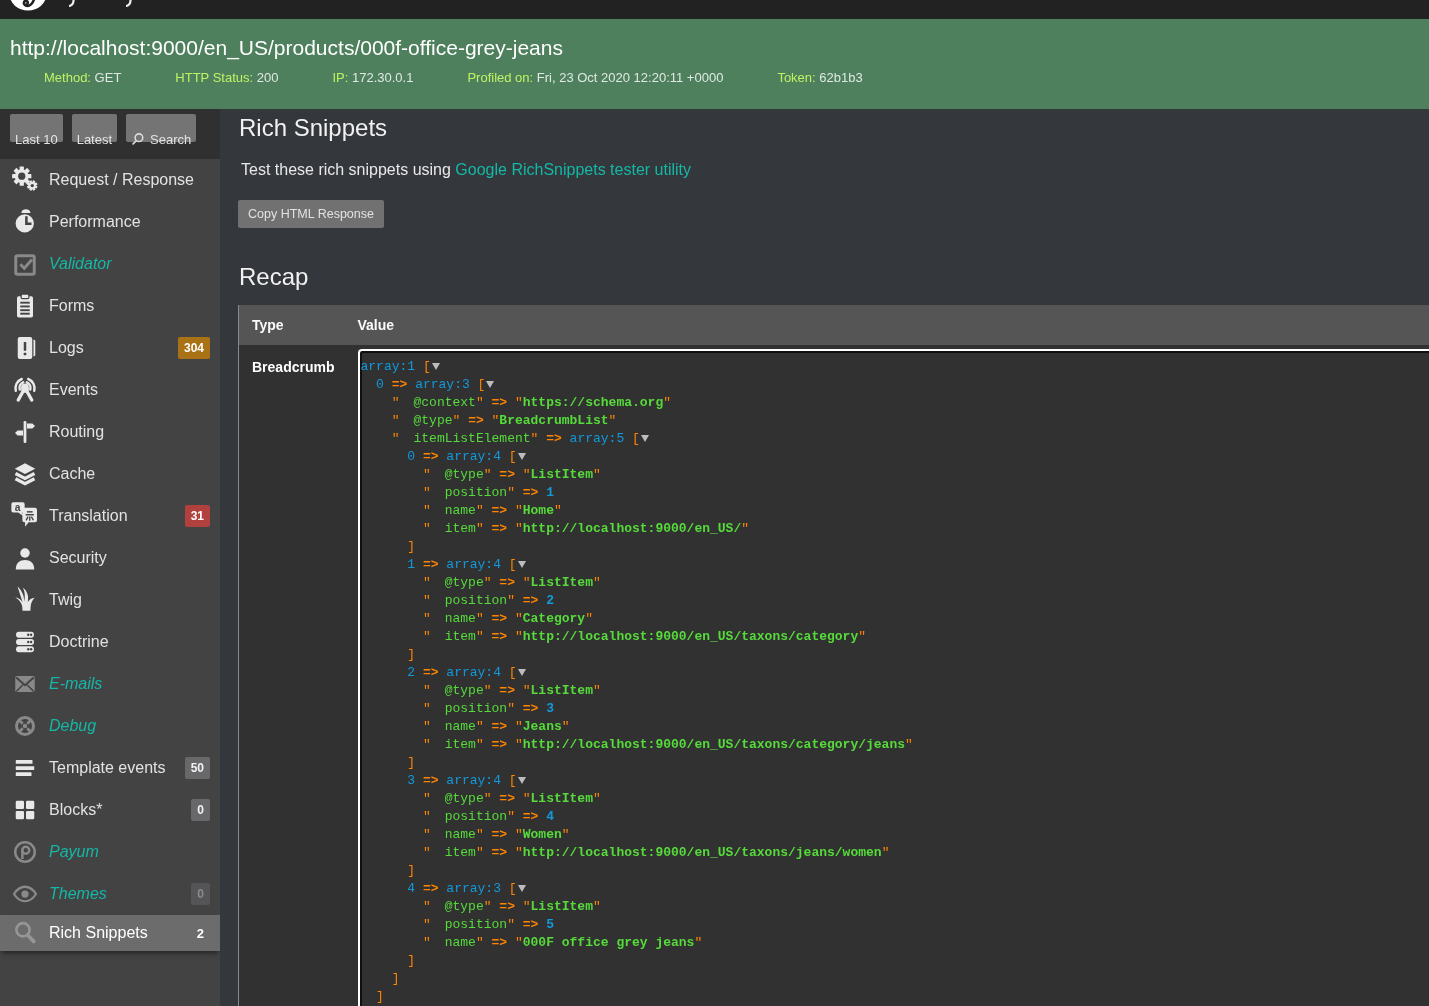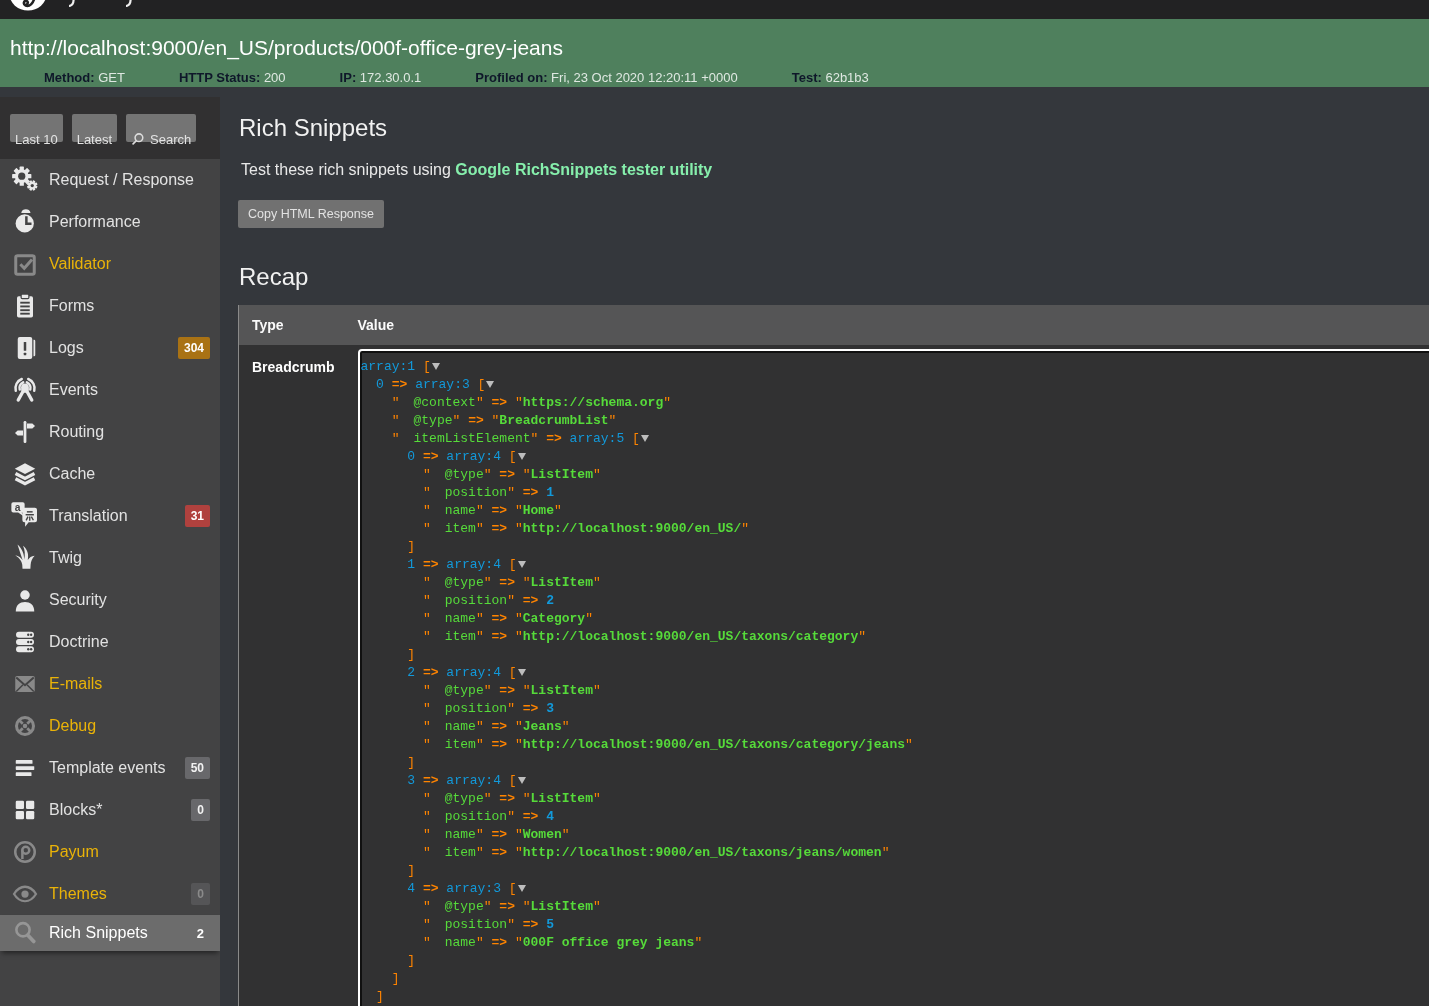--- a/index.html
+++ b/index.html
@@ -1,48 +1,48 @@
 <!DOCTYPE html>
 <html><head><meta charset="utf-8"><title>Symfony Profiler</title>
 <style>
 * { margin:0; padding:0; box-sizing:border-box; }
 html,body { width:1429px; height:1006px; overflow:hidden; }
 body { font-family:"Liberation Sans", sans-serif; background:#34373c; position:relative; }
 #topbar { position:absolute; left:0; top:0; width:100%; height:19px; background:#222223; z-index:6; }
-#summary { position:absolute; left:0; top:19px; width:100%; height:68px; background:#4f805d; color:#fff; z-index:5; }
+#summary { position:absolute; left:0; top:19px; width:100%; height:90px; background:#4f805d; color:#fff; z-index:5; }
 #summary h1 { font-size:21px; font-weight:400; padding:17px 0 0 10px; }
 #summary .meta { padding:10px 0 0 12px; font-size:13px; }
 #summary .meta span { margin-right:22px; color:rgba(255,255,255,0.82); }
-#summary .meta b { color:#0f172a; font-weight:700;padding-left:32px; }
+#summary .meta b { color:#bef264; font-weight:400;padding-left:32px; }
 #sidebar { position:absolute; left:0; top:97px; bottom:0; width:220px; background:#434344; }
 #sbox { height:62px; background:#313031; padding:17px 0 0 10px; white-space:nowrap; }
 #sbox .btn { display:inline-block; background:#747474; color:#e3e3e3; font-size:13px; font-family:"Liberation Sans",sans-serif; border:none; border-radius:2px; height:28px; line-height:28px; padding:12px 5px; margin-right:9px; vertical-align:top; }
 #menu { list-style:none; }
 #menu li { position:relative; height:42px; }
 #menu li svg { position:absolute; left:10px; top:6px; fill:#e9e9e9; stroke:#e9e9e9; stroke-width:0; }
 #menu li svg [fill="none"] { fill:none; }
 #menu li svg [fill="#434344"] { fill:#434344; stroke:none; }
 #menu .lbl { position:absolute; left:49px; top:0; line-height:42px; font-size:16px; color:#e2e2e2; }
 #menu li.dis svg { opacity:0.42; }
-#menu li.dis .lbl { color:#eab308; }
+#menu li.dis .lbl { color:#14b8a6;font-style:italic; }
 #menu li.sel { background:#6c6c6c; height:36px; margin-bottom:6px; box-shadow:0 4px 5px -2px rgba(0,0,0,0.5); }
 #menu li.sel .lbl { color:#fff; line-height:36px; }
 #menu li.sel svg { top:3px; fill:#969696; stroke:#969696; }
 .bd { position:absolute; right:10px; top:10px; font-size:12px; font-weight:700; padding:4px 6px; border-radius:2px; background:#68686b; color:#f2f2f2; }
 .bd.amber { background:#a97214; color:#fff;margin-left:16px; }
 .bd.red { background:#b0413e; color:#fff; }
 .bd.gray { background:#68686b; }
 .bd.dim { background:#555557; color:#8a8a8a; }
 .bd.sel2 { background:none; color:#fff; top:7px; font-size:13px; }
 #sidebar .below { background:#434344; height:200px; }
 #content { position:absolute; left:220px; top:97px; right:0; bottom:0; background:#34373c; overflow:hidden; }
 #content h2 { font-size:24px; font-weight:400; color:#f1f1f1; margin-left:19px; }
 h2.first { margin-top:17px; }
 #content p { margin:19px 0 0 21px; font-size:16px; color:#e8e8e8; }
-#content p a { color:#86efac; text-decoration:none;font-weight:bold; }
+#content p a { color:#14b8a6; text-decoration:none; }
 .copy { display:inline-block; margin:21px 0 0 18px; background:#717171; color:#e2e2e2; font-size:12.5px; font-family:"Liberation Sans",sans-serif; border:none; border-radius:2px; height:28px; line-height:28px; padding:0 10px;text-align:center; }
 h2.recap { margin-top:35px; }
 table { border-collapse:collapse; margin:14px 0 0 18px; width:1500px; table-layout:fixed; }
 table { border-left:1px solid #8a8a8a; }
 th { background:#555556; height:40px; font-size:14px; color:#fafafa; text-align:left; font-weight:700; padding-top:0; }
 th.c1 { width:119px; padding-left:13px; }
 td { vertical-align:top; background:#313132; }
 td.c1 { padding:14px 0 0 13px; font-size:14px; font-weight:700; color:#fff; }
 td.c2 { padding:4px 0 0 0; }
 pre.dump b { font-weight:700; }
@@ -62,21 +62,21 @@
     <svg width="10" height="8" viewBox="0 0 10 8" style="position:absolute;left:69px;top:0">
       <path d="M4.6 0 C4.4 3.4 3.0 5.4 0.8 5.8" stroke="#efefef" stroke-width="2.2" fill="none" stroke-linecap="round"></path>
     </svg>
     <svg width="10" height="8" viewBox="0 0 10 8" style="position:absolute;left:126px;top:0">
       <path d="M4.6 0 C4.4 3.4 3.0 5.4 0.8 5.8" stroke="#efefef" stroke-width="2.2" fill="none" stroke-linecap="round"></path>
     </svg>
   </div>
 <div id="summary">
   <h1>http://localhost:9000/en_US/products/000f-office-grey-jeans</h1>
   <div class="meta">
-    <span><b>Method:</b> GET</span><span><b>HTTP Status:</b> 200</span><span><b>IP:</b> 172.30.0.1</span><span><b>Profiled on:</b> Fri, 23 Oct 2020 12:20:11 +0000</span><span><b>Test:</b> 62b1b3</span>
+    <span><b>Method:</b> GET</span><span><b>HTTP Status:</b> 200</span><span><b>IP:</b> 172.30.0.1</span><span><b>Profiled on:</b> Fri, 23 Oct 2020 12:20:11 +0000</span><span><b>Token:</b> 62b1b3</span>
   </div>
 </div>
 <div id="sidebar">
   <div id="sbox"><span class="btn">Last 10</span><span class="btn">Latest</span><span class="btn"><svg width="14" height="14" viewBox="0 0 24 24" style="vertical-align:-2px;margin-right:5px">
           <circle cx="13.6" cy="9.8" r="6.6" fill="none" stroke="#dcdcdc" stroke-width="2.6"></circle>
           <path d="M9 15 L3.6 20.4" stroke="#dcdcdc" stroke-width="3" fill="none" stroke-linecap="round"></path>
         </svg>Search</span></div>
   <ul id="menu">
 <li>
         <svg width="30" height="30" viewBox="0 0 24 24">
@@ -178,30 +178,30 @@
           <path d="M11.6 5.4 h8.3 a1.7 1.7 0 0 1 1.7 1.7 v8.2 a1.7 1.7 0 0 1 -1.7 1.7 h-5.0 l-2.8 3.6 v-3.6 h-0.5 a1.7 1.7 0 0 1 -1.7 -1.7 v-8.2 a1.7 1.7 0 0 1 1.7 -1.7 z"></path>
           <rect x="13.5" y="8.1" width="4.6" height="1.15" fill="#434344"></rect>
           <rect x="12.5" y="10.4" width="6.6" height="1.15" fill="#434344"></rect>
           <path d="M14.4 12.5 L12.9 15.5 M15.8 12.4 V15.7 M17.1 12.5 L18.7 15.4" stroke="#434344" stroke-width="1.1" fill="none"></path>
         </svg>
         <span class="lbl">Translation</span>
         <span class="bd red">31</span>
       </li>
 <li>
         <svg width="30" height="30" viewBox="0 0 24 24">
-          <path d="M6.0 1.2 C9.6 4.6 11.2 8.0 11.4 13.2 C12.2 9.2 12.0 5.4 10.4 2.2 C13.8 4.8 15.2 9.0 14.2 13.6 C15.4 11.6 17.2 10.3 19.7 10.1 C17.7 12.3 16.7 14.5 16.5 17.3 L16.3 20.6 L10.0 20.6 L9.8 17.3 C9.4 14.5 7.9 12.3 4.2 9.7 C6.9 10.3 8.9 11.7 10.1 13.7 Z"></path>
-        </svg>
-        <span class="lbl">Twig</span>
-      </li>
-<li>
-        <svg width="30" height="30" viewBox="0 0 24 24">
           <circle cx="12" cy="8.0" r="3.8"></circle>
           <path d="M4.6 21.2 c0-5.4 3.3-7.6 7.4-7.6 s7.4 2.2 7.4 7.6 z"></path>
         </svg>
         <span class="lbl">Security</span>
+      </li>
+<li>
+        <svg width="30" height="30" viewBox="0 0 24 24">
+          <path d="M6.0 1.2 C9.6 4.6 11.2 8.0 11.4 13.2 C12.2 9.2 12.0 5.4 10.4 2.2 C13.8 4.8 15.2 9.0 14.2 13.6 C15.4 11.6 17.2 10.3 19.7 10.1 C17.7 12.3 16.7 14.5 16.5 17.3 L16.3 20.6 L10.0 20.6 L9.8 17.3 C9.4 14.5 7.9 12.3 4.2 9.7 C6.9 10.3 8.9 11.7 10.1 13.7 Z"></path>
+        </svg>
+        <span class="lbl">Twig</span>
       </li>
 <li>
         <svg width="30" height="30" viewBox="0 0 24 24">
           <rect x="4.8" y="3.8" width="14.4" height="4.7" rx="2.35"></rect>
           <rect x="4.8" y="9.6" width="14.4" height="4.7" rx="2.35"></rect>
           <rect x="4.8" y="15.4" width="14.4" height="4.7" rx="2.35"></rect>
           <circle cx="14.6" cy="6.15" r="0.95" fill="#434344"></circle>
           <circle cx="16.9" cy="6.15" r="0.95" fill="#434344"></circle>
           <circle cx="14.6" cy="11.95" r="0.95" fill="#434344"></circle>
           <circle cx="16.9" cy="11.95" r="0.95" fill="#434344"></circle>

